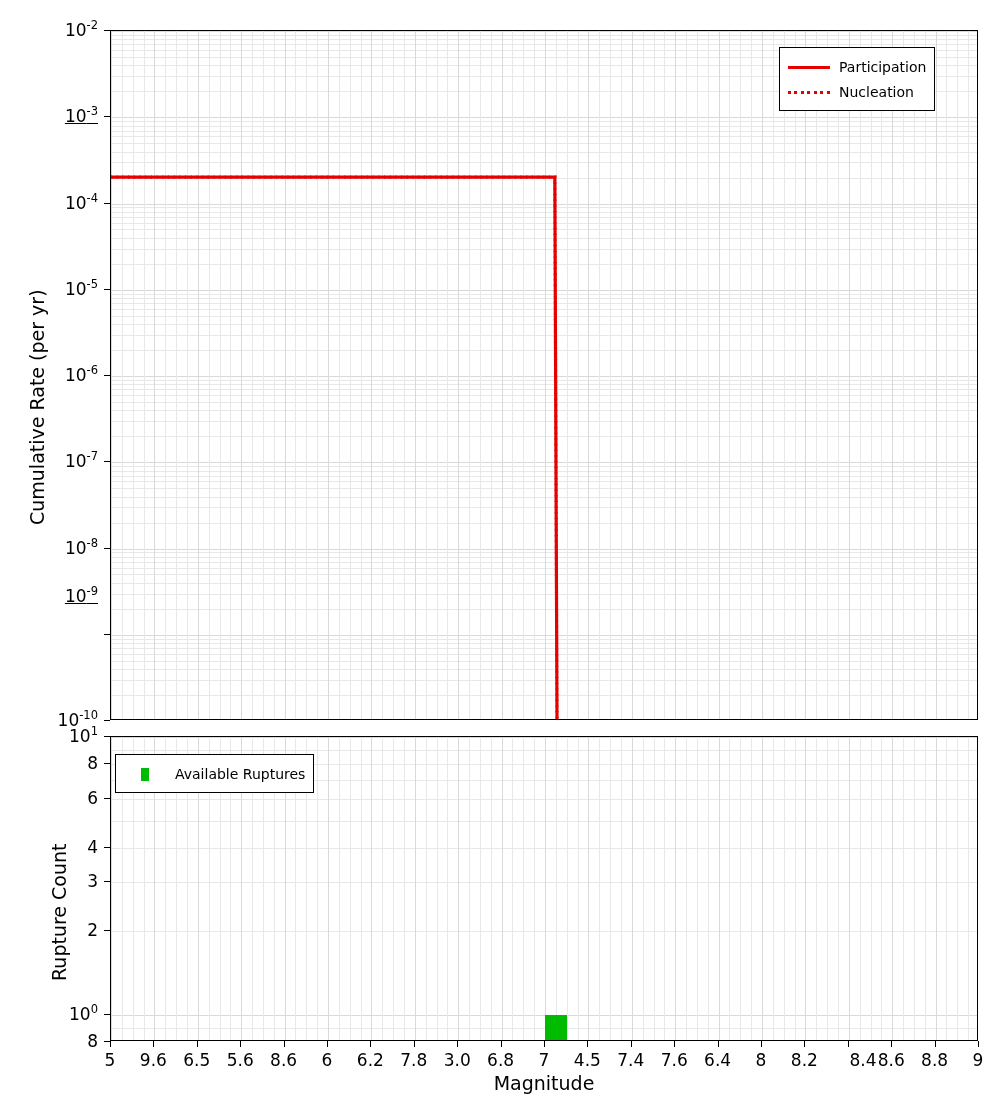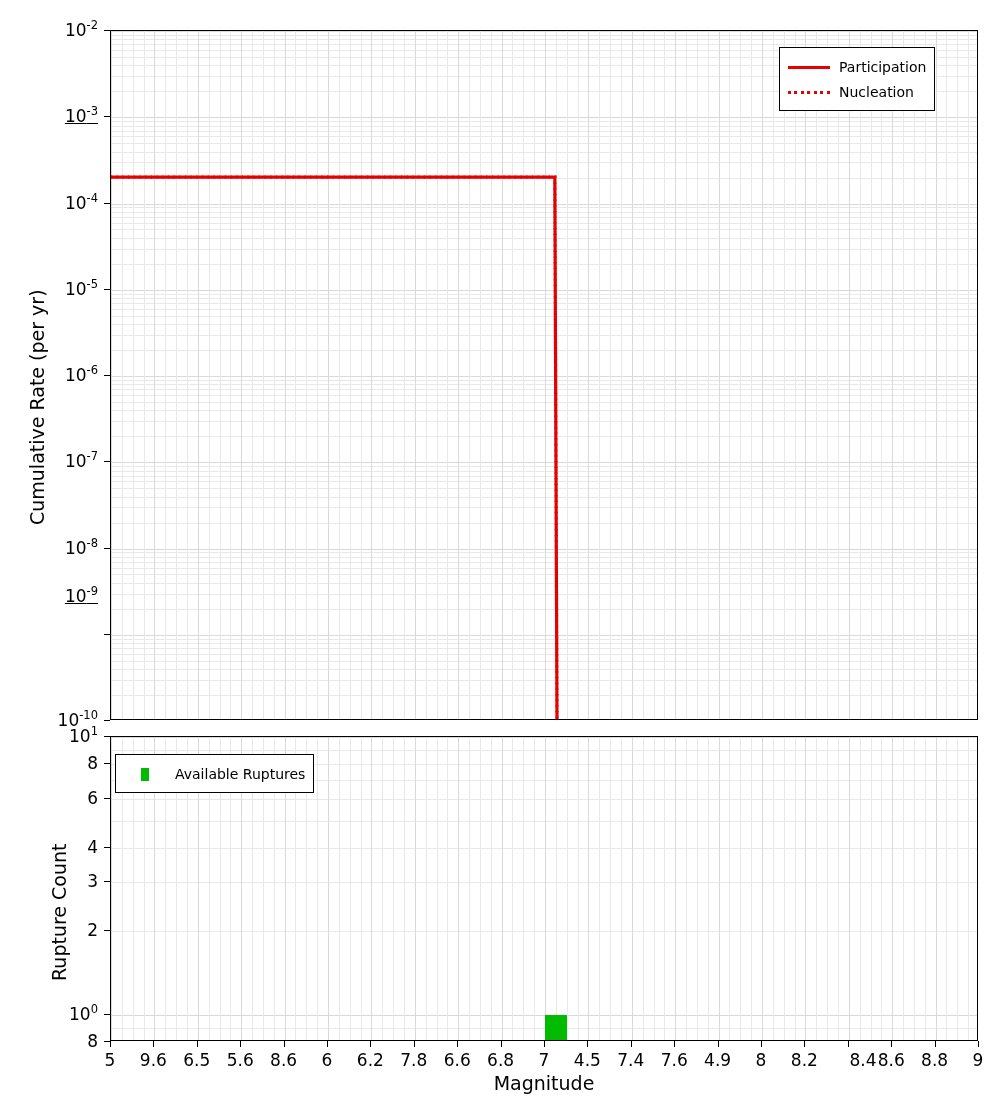--- a/index.html
+++ b/index.html
@@ -506,33 +506,33 @@
       <div class="ticklabel x" style="left: 240.2px; top: 1050px;">5.6</div>
       <div style="position: absolute; left: 283.6px; top: 1041px; width: 1px; height: 6px; background: rgb(0, 0, 0);"></div>
       <div class="ticklabel x" style="left: 283.6px; top: 1050px;">8.6</div>
       <div style="position: absolute; left: 327px; top: 1041px; width: 1px; height: 6px; background: rgb(0, 0, 0);"></div>
       <div class="ticklabel x" style="left: 327px; top: 1050px;">6</div>
       <div style="position: absolute; left: 370.4px; top: 1041px; width: 1px; height: 6px; background: rgb(0, 0, 0);"></div>
       <div class="ticklabel x" style="left: 370.4px; top: 1050px;">6.2</div>
       <div style="position: absolute; left: 413.8px; top: 1041px; width: 1px; height: 6px; background: rgb(0, 0, 0);"></div>
       <div class="ticklabel x" style="left: 413.8px; top: 1050px;">7.8</div>
       <div style="position: absolute; left: 457.2px; top: 1041px; width: 1px; height: 6px; background: rgb(0, 0, 0);"></div>
-      <div class="ticklabel x" style="left: 457.2px; top: 1050px;">6.6</div>
+      <div class="ticklabel x" style="left: 457.2px; top: 1050px;">3.0</div>
       <div style="position: absolute; left: 500.6px; top: 1041px; width: 1px; height: 6px; background: rgb(0, 0, 0);"></div>
       <div class="ticklabel x" style="left: 500.6px; top: 1050px;">6.8</div>
       <div style="position: absolute; left: 544px; top: 1041px; width: 1px; height: 6px; background: rgb(0, 0, 0);"></div>
       <div class="ticklabel x" style="left: 544px; top: 1050px;">7</div>
       <div style="position: absolute; left: 587.4px; top: 1041px; width: 1px; height: 6px; background: rgb(0, 0, 0);"></div>
       <div class="ticklabel x" style="left: 587.4px; top: 1050px;">4.5</div>
       <div style="position: absolute; left: 630.8px; top: 1041px; width: 1px; height: 6px; background: rgb(0, 0, 0);"></div>
       <div class="ticklabel x" style="left: 630.8px; top: 1050px;">7.4</div>
       <div style="position: absolute; left: 674.2px; top: 1041px; width: 1px; height: 6px; background: rgb(0, 0, 0);"></div>
       <div class="ticklabel x" style="left: 674.2px; top: 1050px;">7.6</div>
       <div style="position: absolute; left: 717.6px; top: 1041px; width: 1px; height: 6px; background: rgb(0, 0, 0);"></div>
-      <div class="ticklabel x" style="left: 717.6px; top: 1050px;">4.9</div>
+      <div class="ticklabel x" style="left: 717.6px; top: 1050px;">6.4</div>
       <div style="position: absolute; left: 761px; top: 1041px; width: 1px; height: 6px; background: rgb(0, 0, 0);"></div>
       <div class="ticklabel x" style="left: 761px; top: 1050px;">8</div>
       <div style="position: absolute; left: 804.4px; top: 1041px; width: 1px; height: 6px; background: rgb(0, 0, 0);"></div>
       <div class="ticklabel x" style="left: 804.4px; top: 1050px;">8.2</div>
       <div style="position: absolute; left: 847.8px; top: 1041px; width: 1px; height: 6px; background: rgb(0, 0, 0);"></div>
       <div class="ticklabel x" style="left: 863px; top: 1050px;">8.4</div>
       <div style="position: absolute; left: 891.2px; top: 1041px; width: 1px; height: 6px; background: rgb(0, 0, 0);"></div>
       <div class="ticklabel x" style="left: 891.2px; top: 1050px;">8.6</div>
       <div style="position: absolute; left: 934.6px; top: 1041px; width: 1px; height: 6px; background: rgb(0, 0, 0);"></div>
       <div class="ticklabel x" style="left: 934.6px; top: 1050px;">8.8</div>

